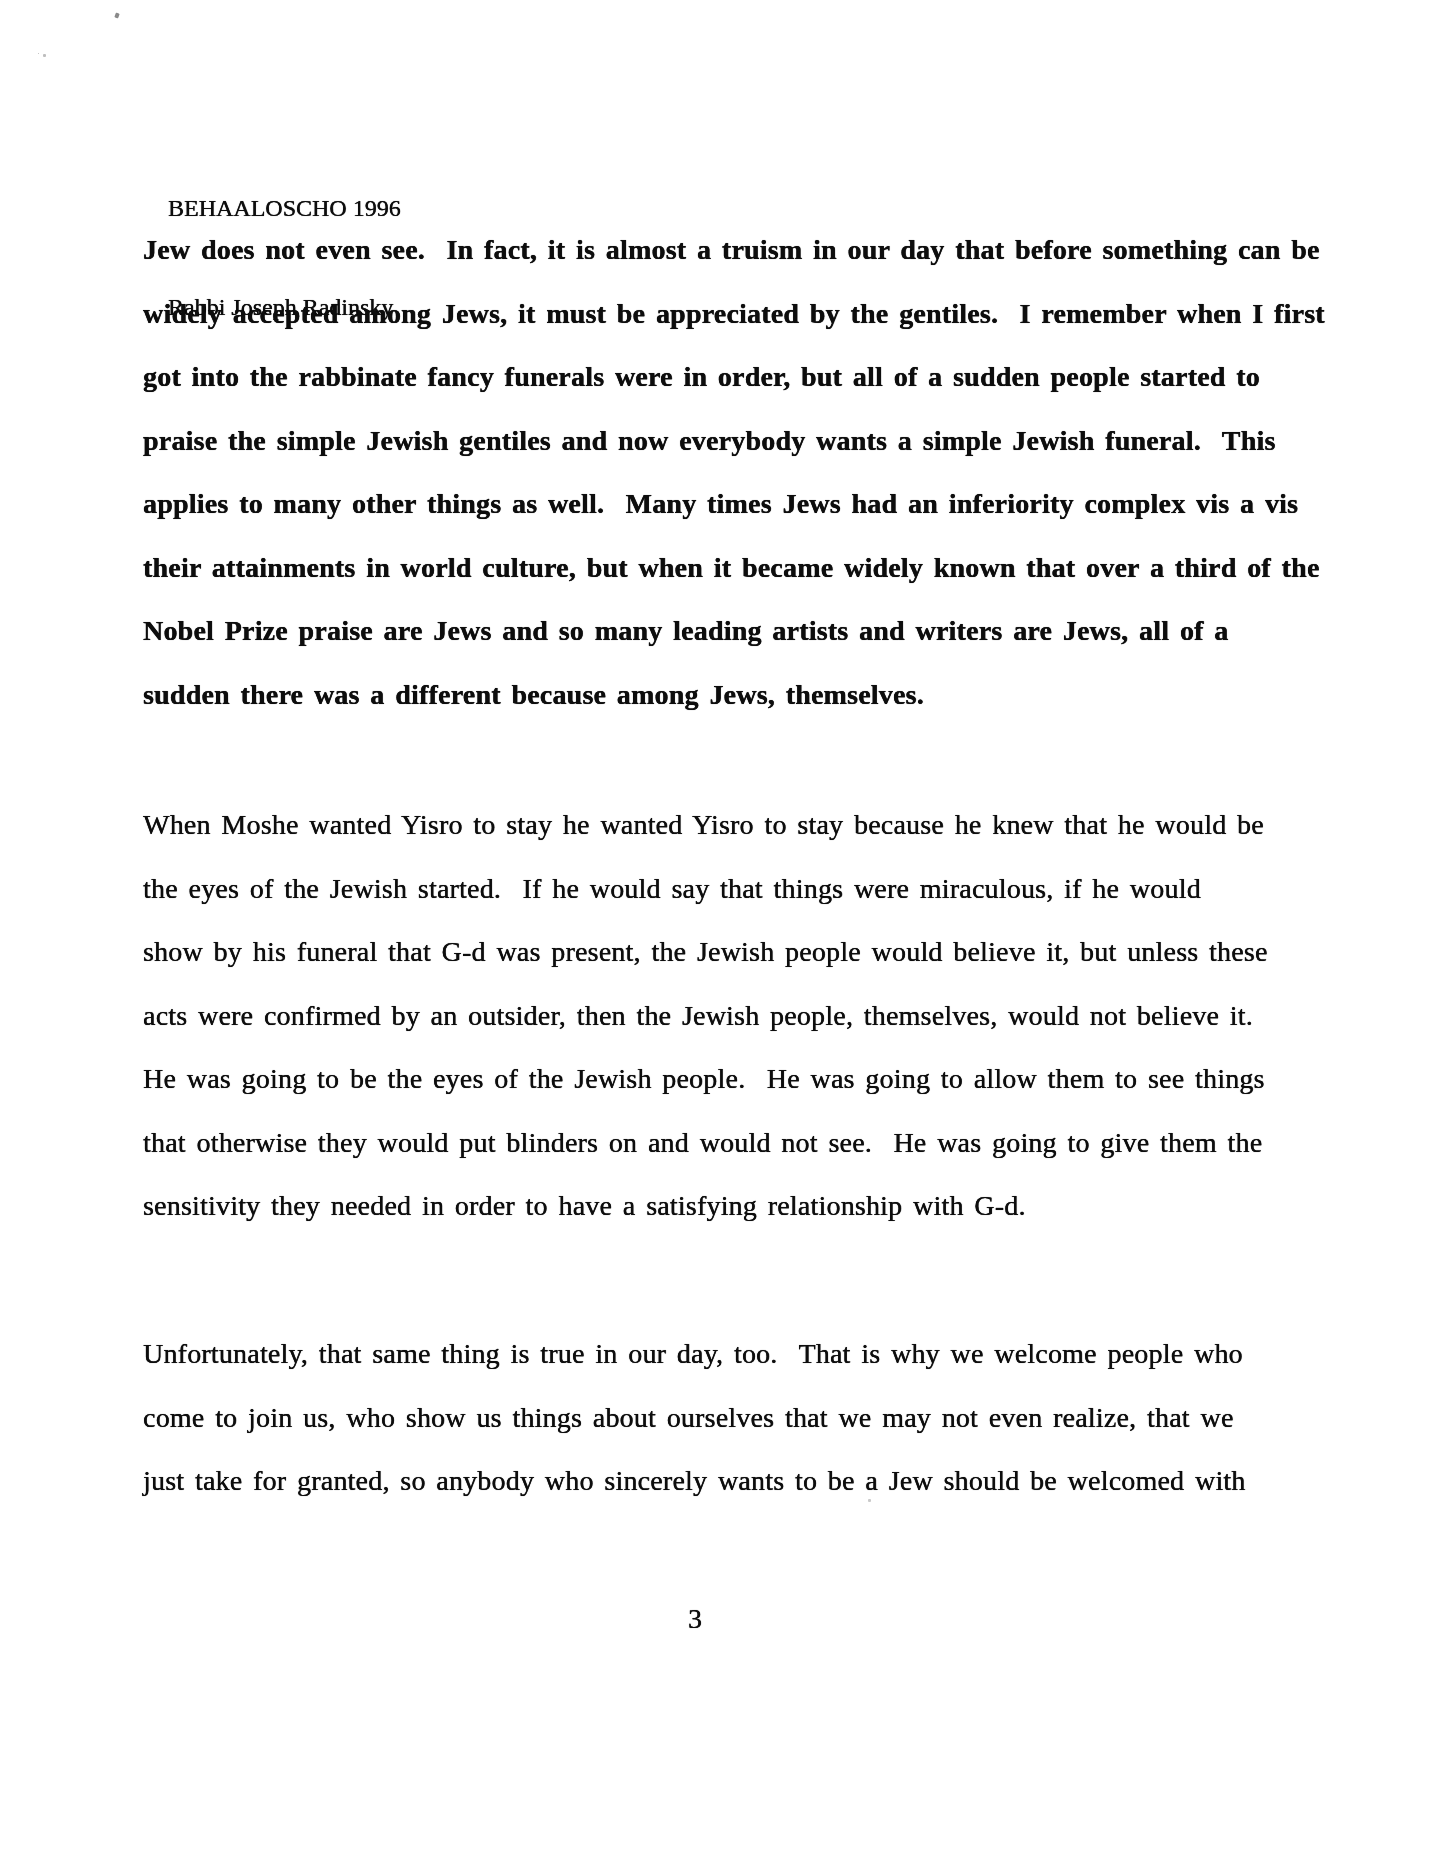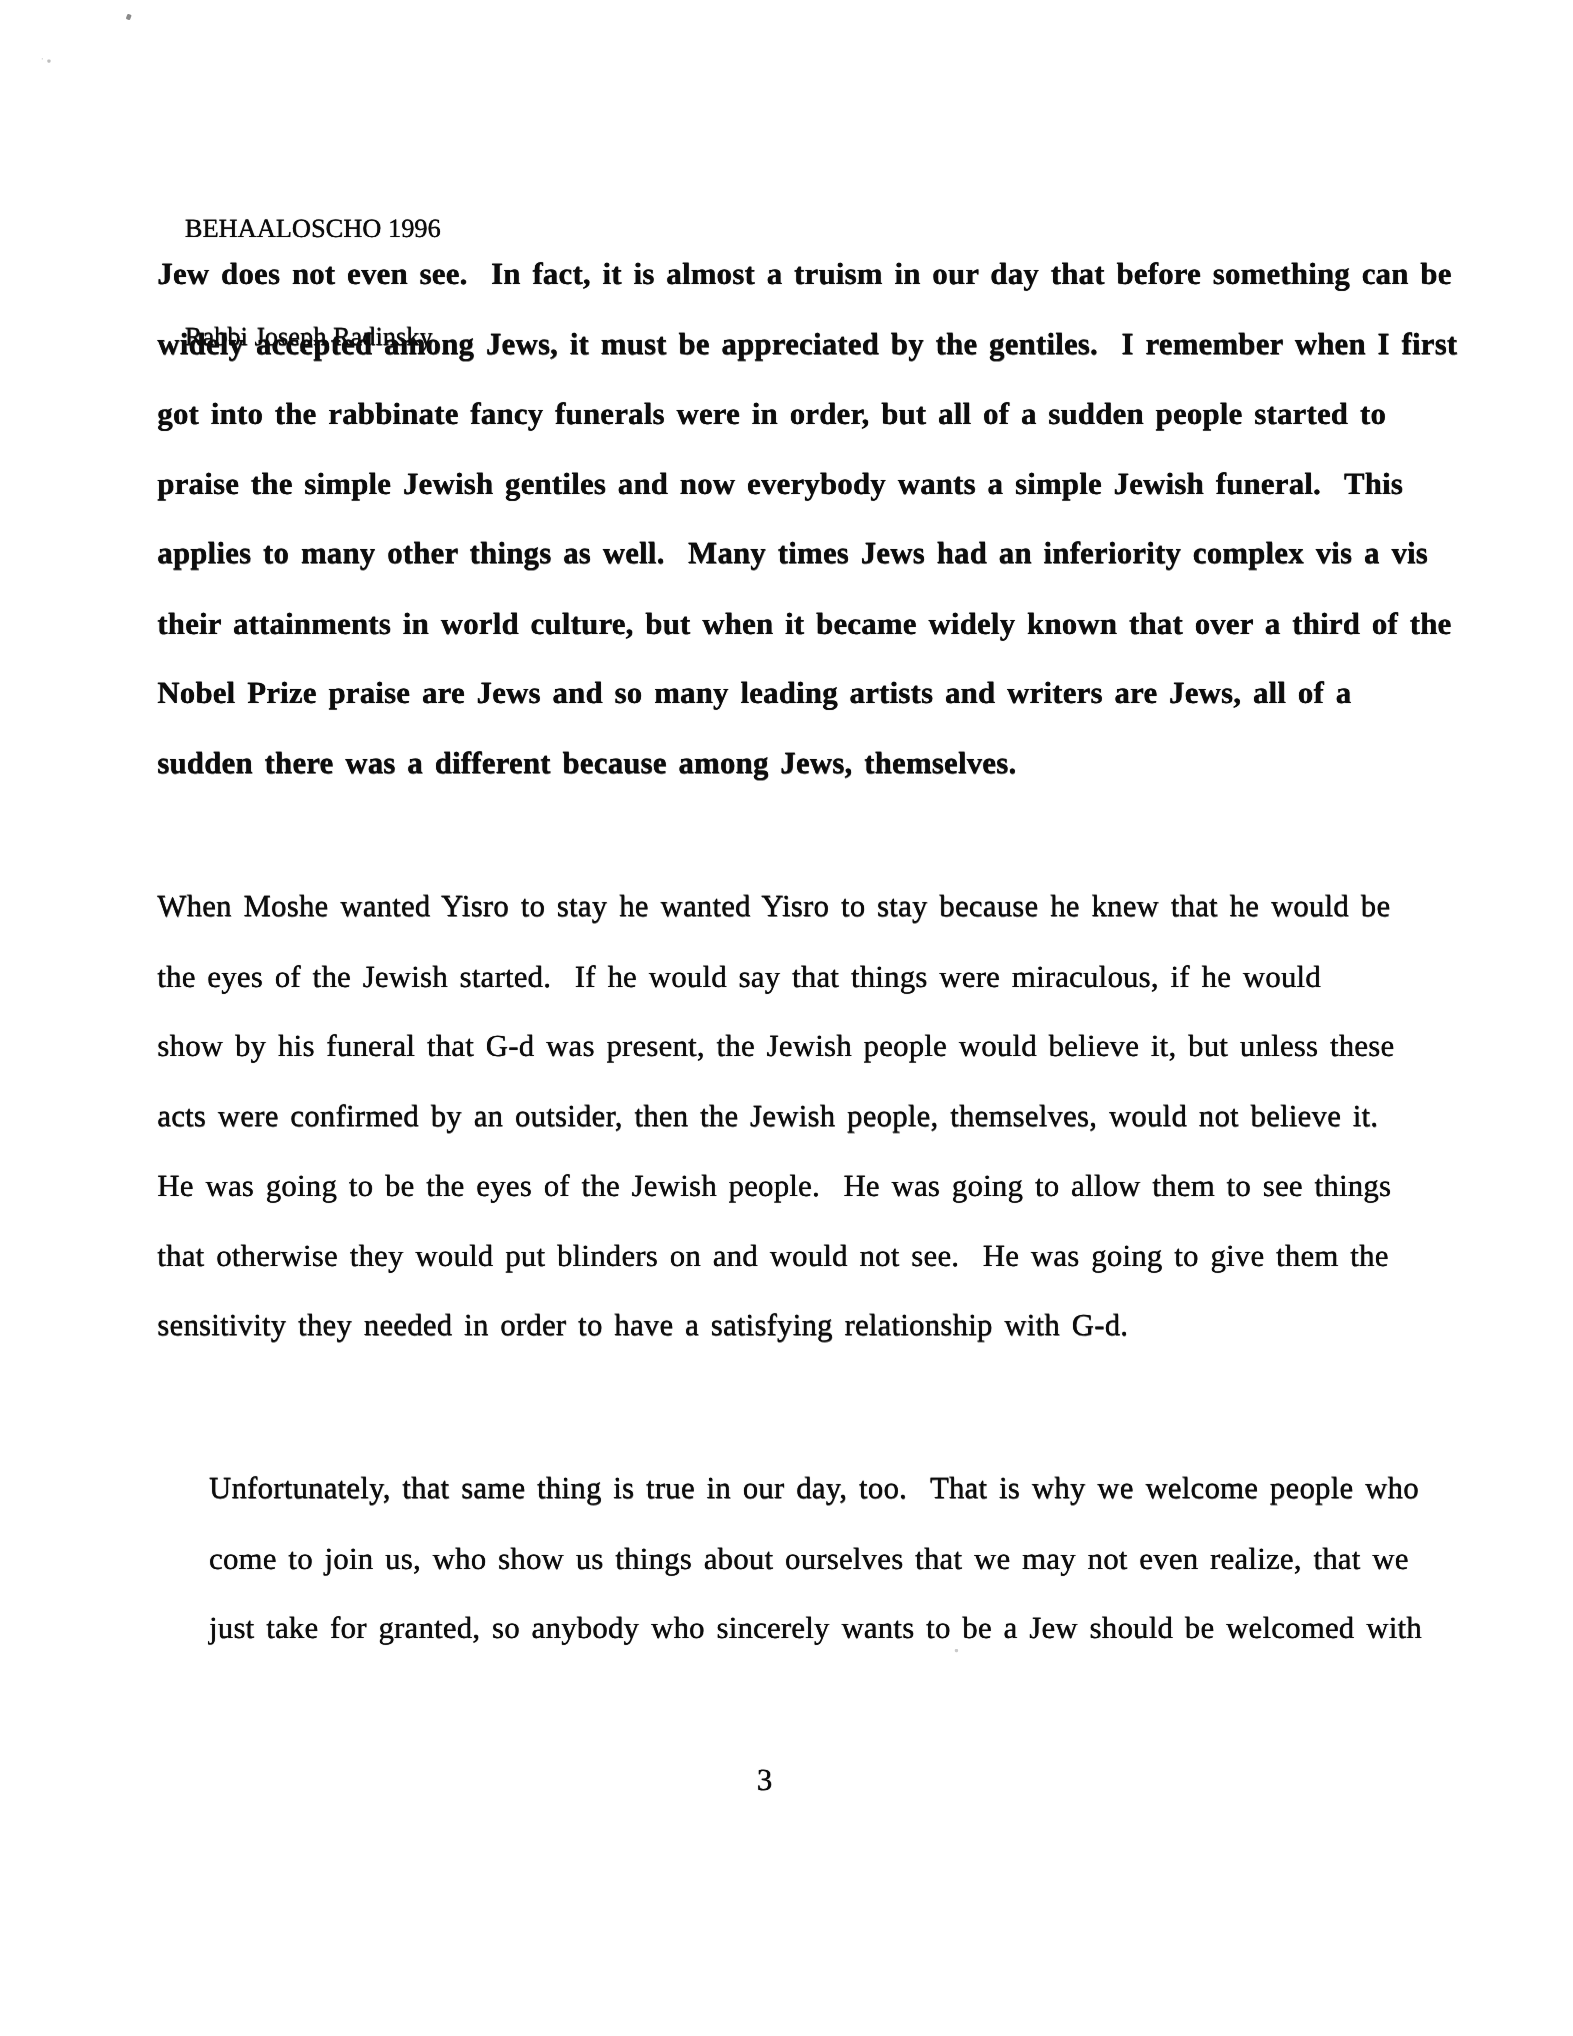--- a/index.html
+++ b/index.html
@@ -36,21 +36,21 @@
     font-size: 28px;
     line-height: 63.5px;
     letter-spacing: 0.2px;
     word-spacing: 3.5px;
   }
   .paragraph .line {
     white-space: pre;
   }
   .p1 { top: 218px; font-weight: bold; }
   .p2 { top: 793px; }
-  .p3 { top: 1322px; margin-left: 47px; }
+  .p3 { top: 1322px; }
   .page-number {
     position: absolute;
     left: 688px;
     top: 1603px;
     font-size: 28px;
     line-height: 32px;
   }
   .speck {
     position: absolute;
     background: #8a8a8a;

